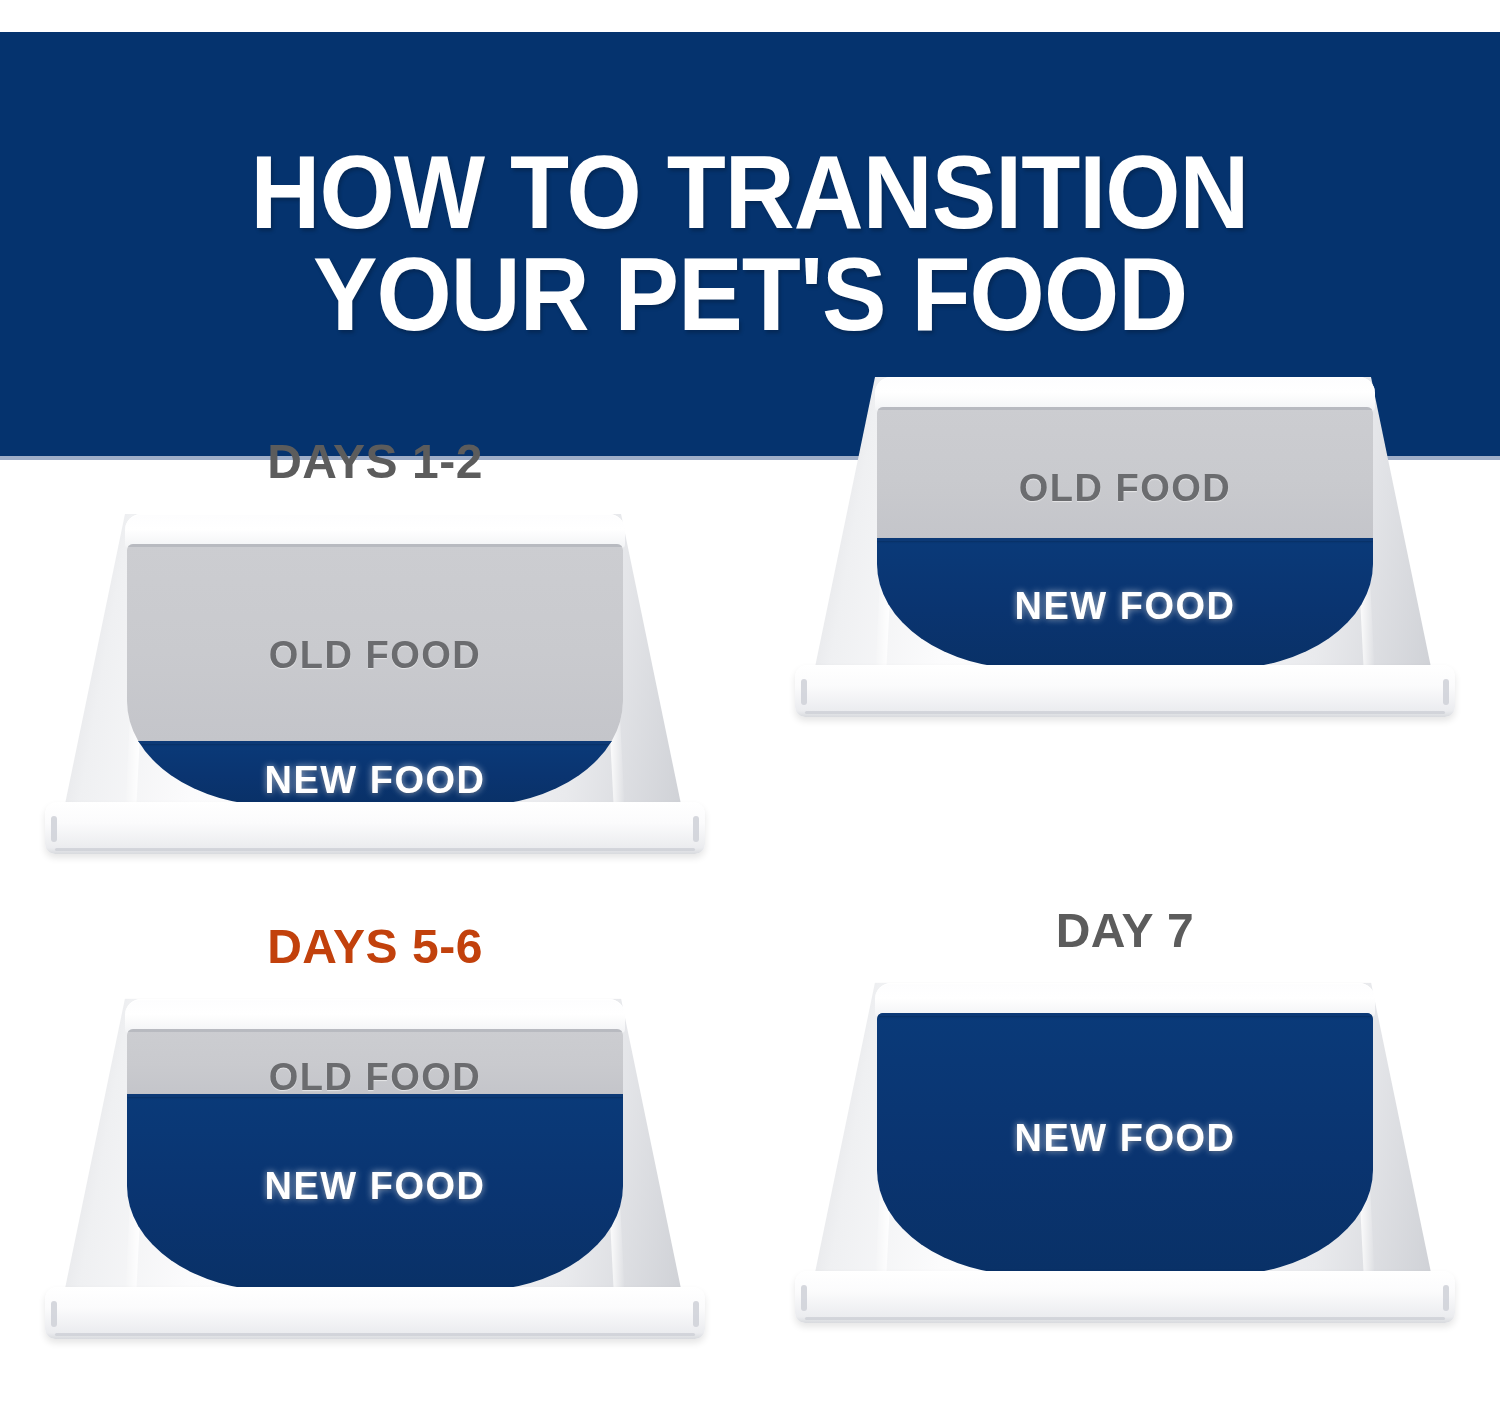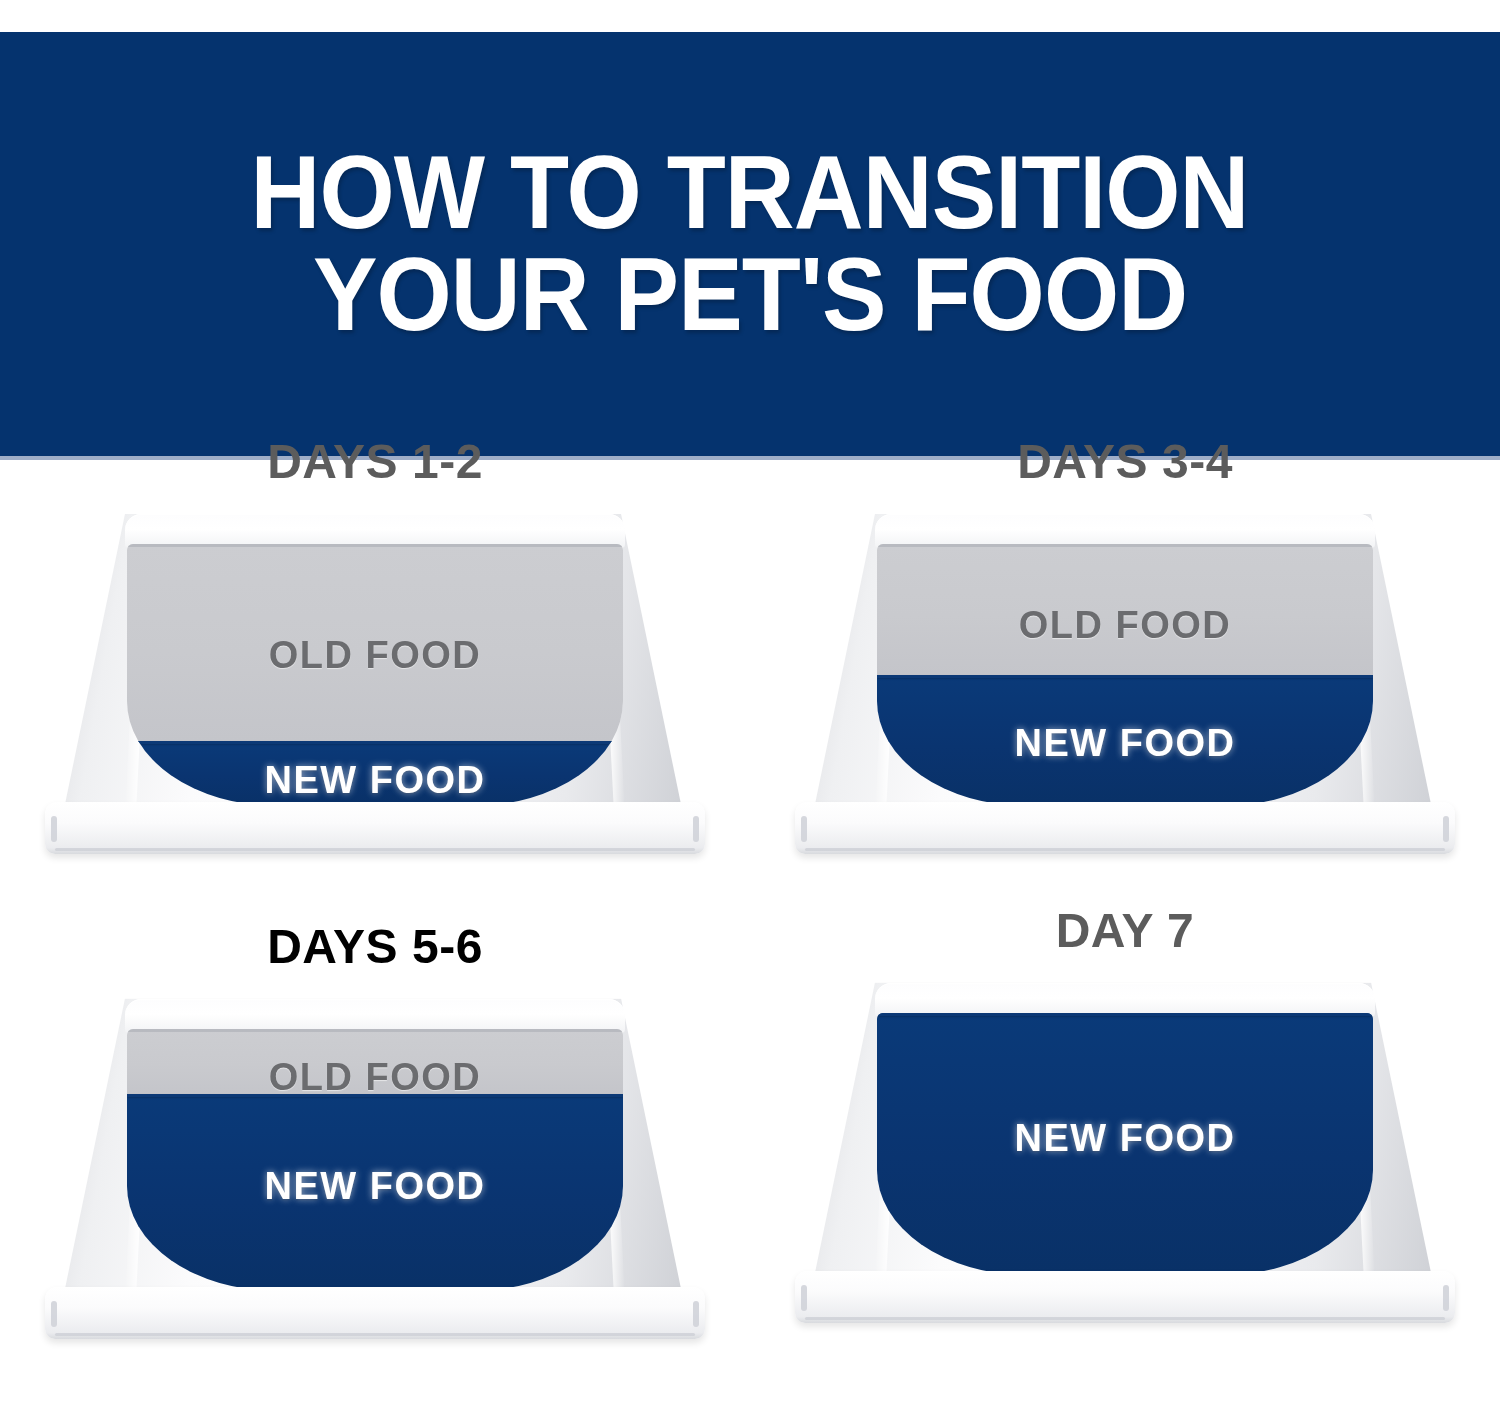--- a/index.html
+++ b/index.html
@@ -259,21 +259,20 @@
           </div>
         </div>
         <div class="base">
           <div class="base-nub-l"></div>
           <div class="base-nub-r"></div>
         </div>
       </div>
     </div>
 
     <div class="panel">
-      <div class="panel-title" style="color: rgb(92, 92, 92);">DAYS 3-4</div>
       <div class="bowl">
         <div class="shell"></div>
         <div class="shell-edge-l"></div>
         <div class="shell-edge-r"></div>
         <div class="rim"></div>
         <div class="cavity">
           <div class="fill-old" style="height: 50%;">
             <div class="food-label label-old" style="top: 46%; color: rgb(107, 108, 111);">OLD FOOD</div>
           </div>
           <div class="fill-new" style="height: 50%;">
@@ -281,21 +280,21 @@
           </div>
         </div>
         <div class="base">
           <div class="base-nub-l"></div>
           <div class="base-nub-r"></div>
         </div>
       </div>
     </div>
 
     <div class="panel row2">
-      <div class="panel-title" style="color: #000000; margin-top: 42px;">DAYS 5-6</div>
+      <div class="panel-title" style="color: #c2410c; margin-top: 42px;">DAYS 5-6</div>
       <div class="bowl">
         <div class="shell"></div>
         <div class="shell-edge-l"></div>
         <div class="shell-edge-r"></div>
         <div class="rim"></div>
         <div class="cavity">
           <div class="fill-old" style="height: 25%;">
             <div class="food-label label-old" style="top: 42%; color: rgb(107, 108, 111);">OLD FOOD</div>
           </div>
           <div class="fill-new" style="height: 75%;">

